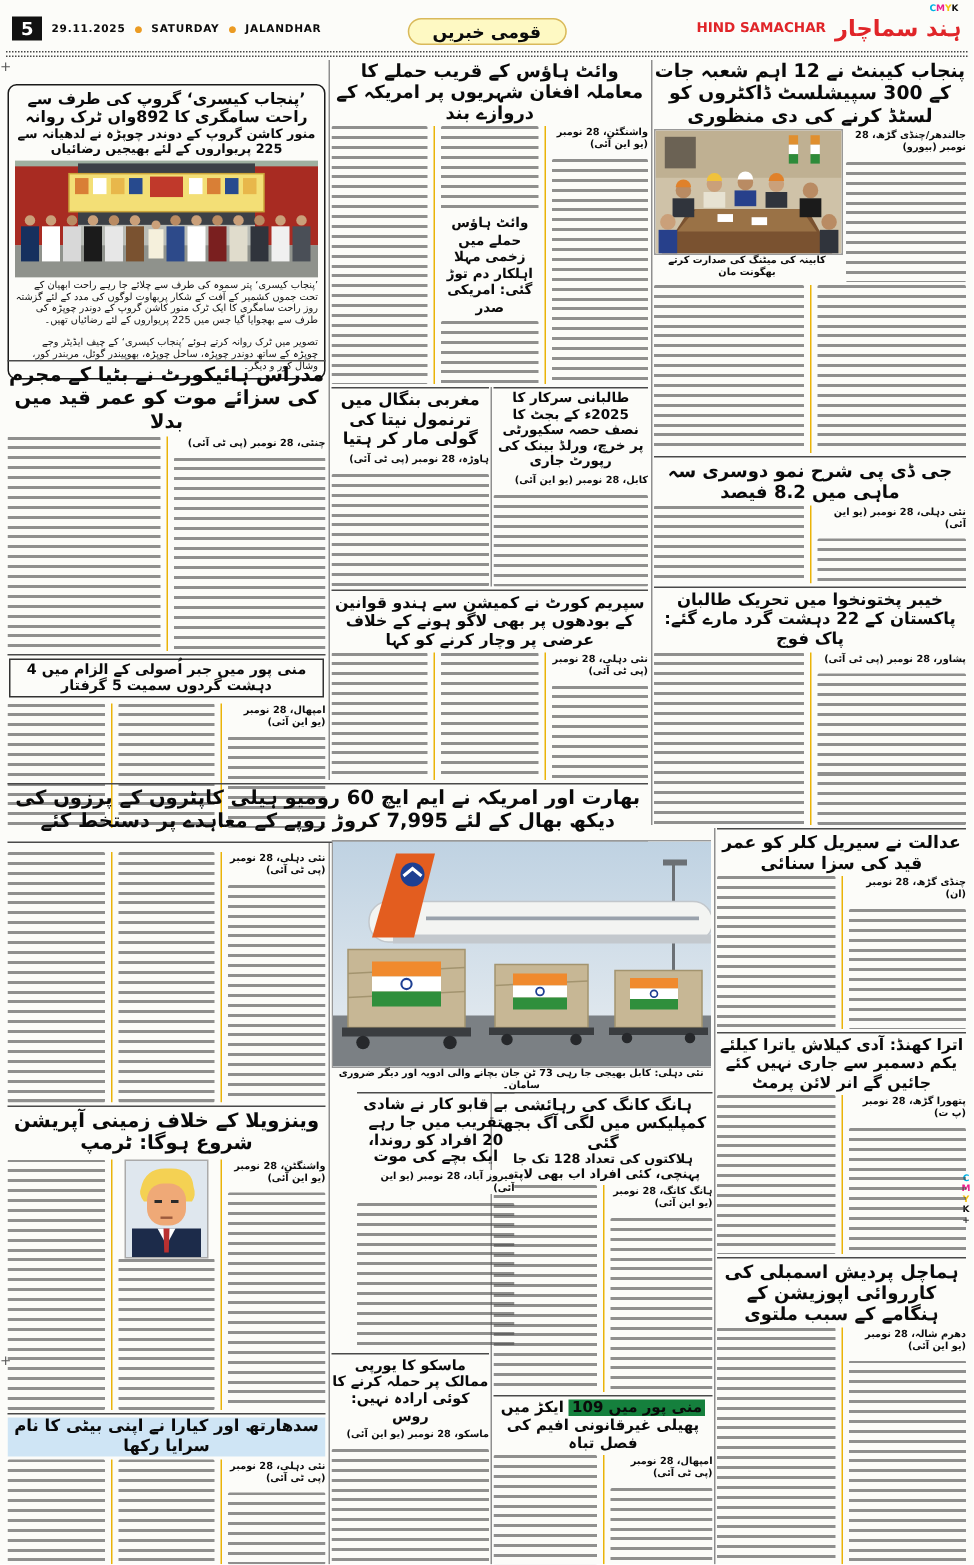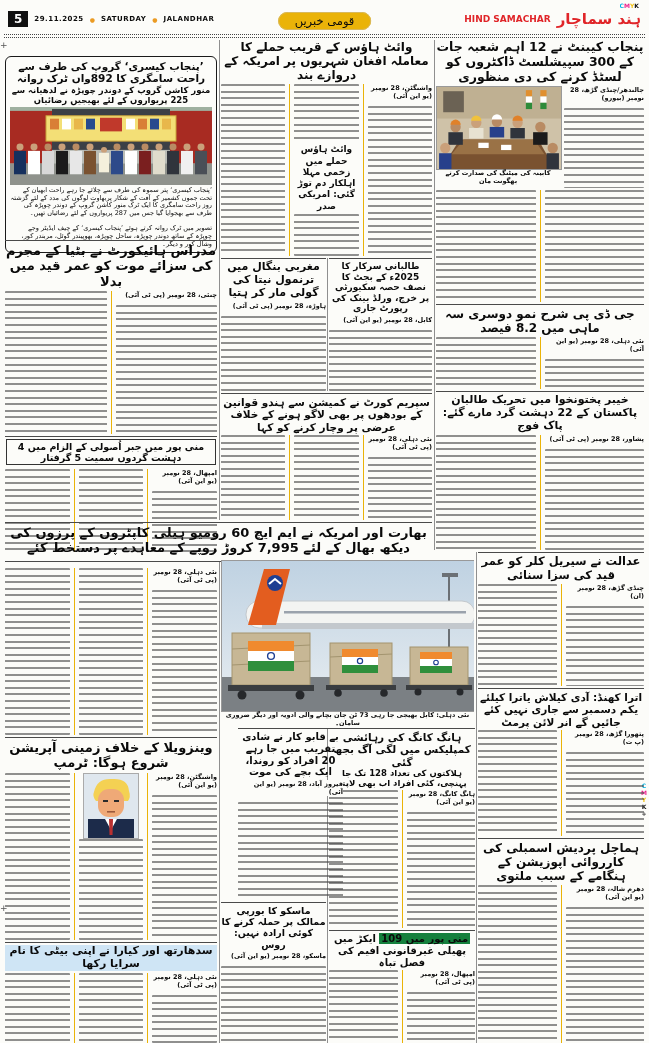--- a/index.html
+++ b/index.html
@@ -14,21 +14,21 @@
   .col{flex:1;display:flex;flex-direction:column;min-width:0;}
   .col + .col{border-right:1px solid #eab308;padding-right:4px;}
   .greek{flex:1;min-height:10px;opacity:.6;border-radius:1px;
      background-image:repeating-linear-gradient(to bottom,#474747 0,#474747 2px,transparent 2px,transparent 6.6px);}
   .dl{direction:rtl;font-size:6.5px;font-weight:bold;line-height:8px;text-align:right;margin-bottom:6px;background:#fcfcf9;}
   .cap{direction:rtl;font-size:6.5px;line-height:7.6px;text-align:center;font-weight:bold;}
   .capj{direction:rtl;font-size:6.5px;line-height:7.8px;text-align:right;}
   .vline{position:absolute;width:1px;background:#8f8f8f;}
   .photo{width:100%;display:block;}
   .hlbox{border:1px solid #333;padding:1px 2px;margin:0 1px 2px 1px;}
-  .badge{background:#eab308;border:1px solid #d9b95c;border-radius:9px;padding:1px 16px;font-weight:normal;font-size:11.5px;direction:rtl;}
+  .badge{background:#fef9c3;border:1px solid #d9b95c;border-radius:9px;padding:1px 16px;font-weight:bold;font-size:11.5px;direction:rtl;}
   .pgnum{background:#111;color:#fff;font-weight:bold;font-size:12px;padding:1px 6px;display:inline-block;}
   .hdrsmall{font-size:7px;font-weight:bold;letter-spacing:.5px;}
   .dot{color:#eb9b23;font-size:6px;vertical-align:1px;}
   .red{color:#e02529;}
 </style>
 </head>
 <body>
 
 <div class="page">
 
@@ -117,21 +117,21 @@
         <circle cx="149" cy="41" r="3.5" fill="#caa07a"></circle>
           <rect x="143" y="45" width="12" height="24" fill="#e0dccc"></rect>
         <circle cx="163" cy="41" r="3.5" fill="#b98b63"></circle>
           <rect x="157" y="45" width="12" height="24" fill="#30343c"></rect>
         <circle cx="177" cy="41" r="3.5" fill="#caa07a"></circle>
           <rect x="171" y="45" width="12" height="24" fill="#f0f0f0"></rect>
         <circle cx="191" cy="41" r="3.5" fill="#caa07a"></circle>
           <rect x="185" y="45" width="12" height="24" fill="#4a4f57"></rect>
       </g>
     </svg>
-    <div class="capj" style="flex:1;overflow:hidden;">’پنجاب کیسری‘ پتر سموہ کی طرف سے چلائے جا رہے راحت ابھیان کے تحت جموں کشمیر کے آفت کے شکار پربھاوت لوگوں کی مدد کے لئے گزشتہ روز راحت سامگری کا ایک ٹرک منور کاشن گروپ کے دوندر چوپڑہ کی طرف سے بھجوایا گیا جس میں 287 پریواروں کے لئے رضائیاں تھیں۔</div>
+    <div class="capj" style="flex:1;overflow:hidden;">’پنجاب کیسری‘ پتر سموہ کی طرف سے چلائے جا رہے راحت ابھیان کے تحت جموں کشمیر کے آفت کے شکار پربھاوت لوگوں کی مدد کے لئے گزشتہ روز راحت سامگری کا ایک ٹرک منور کاشن گروپ کے دوندر چوپڑہ کی طرف سے بھجوایا گیا جس میں 225 پریواروں کے لئے رضائیاں تھیں۔</div>
     <div class="capj" style="height:24px;overflow:hidden;">تصویر میں ٹرک روانہ کرتے ہوئے ’پنجاب کیسری‘ کے چیف ایڈیٹر وجے چوپڑہ کے ساتھ دوندر چوپڑہ، ساحل چوپڑہ، بھوپیندر گوئل، مربندر کور، وشال کور و دیگر۔</div>
   </div>
 
   <div class="blk blkf" style="left:221px;top:40px;width:211px;height:216px;">
     <div class="hl" style="font-size:12px;">وائٹ ہاؤس کے قریب حملے کا معاملہ افغان شہریوں پر امریکہ کے دروازے بند</div>
     <div class="cols">
       <div class="col">
         <div class="dl">واشنگٹن، 28 نومبر (یو این آئی)</div>
         <div class="greek"></div>
       </div>

